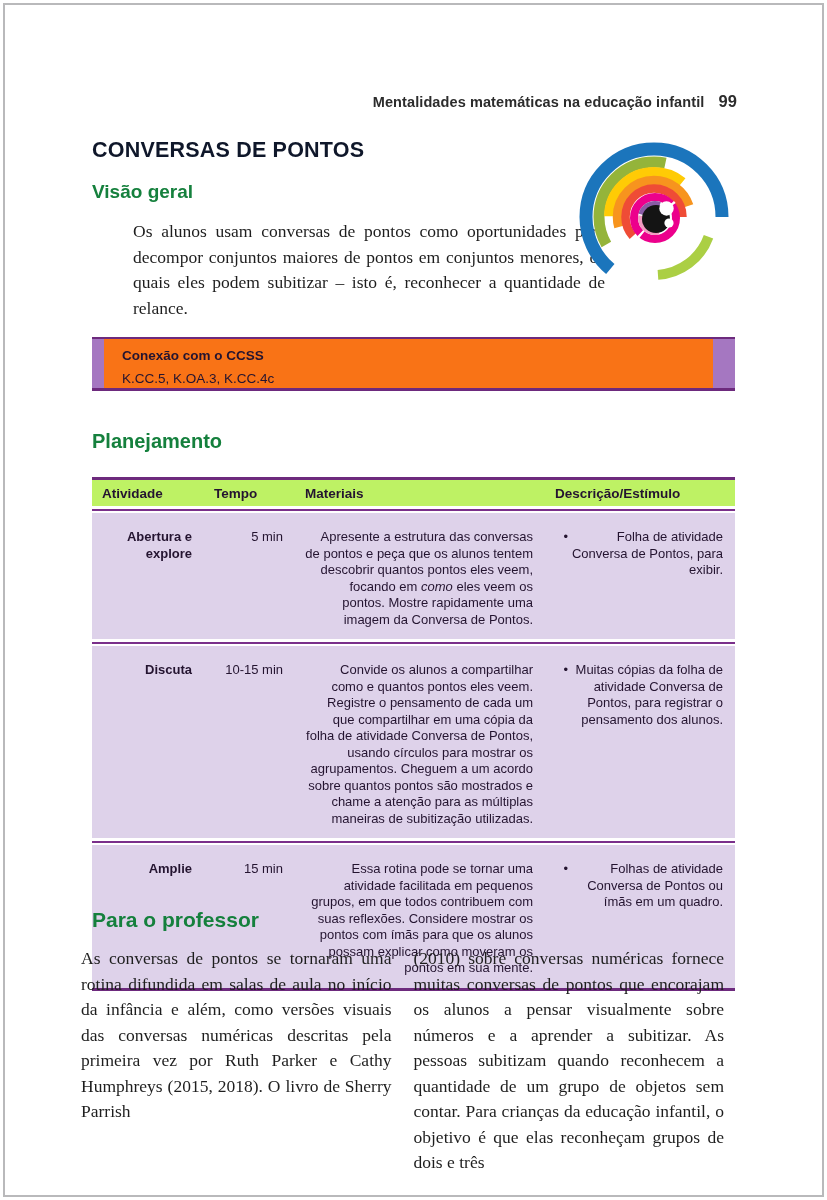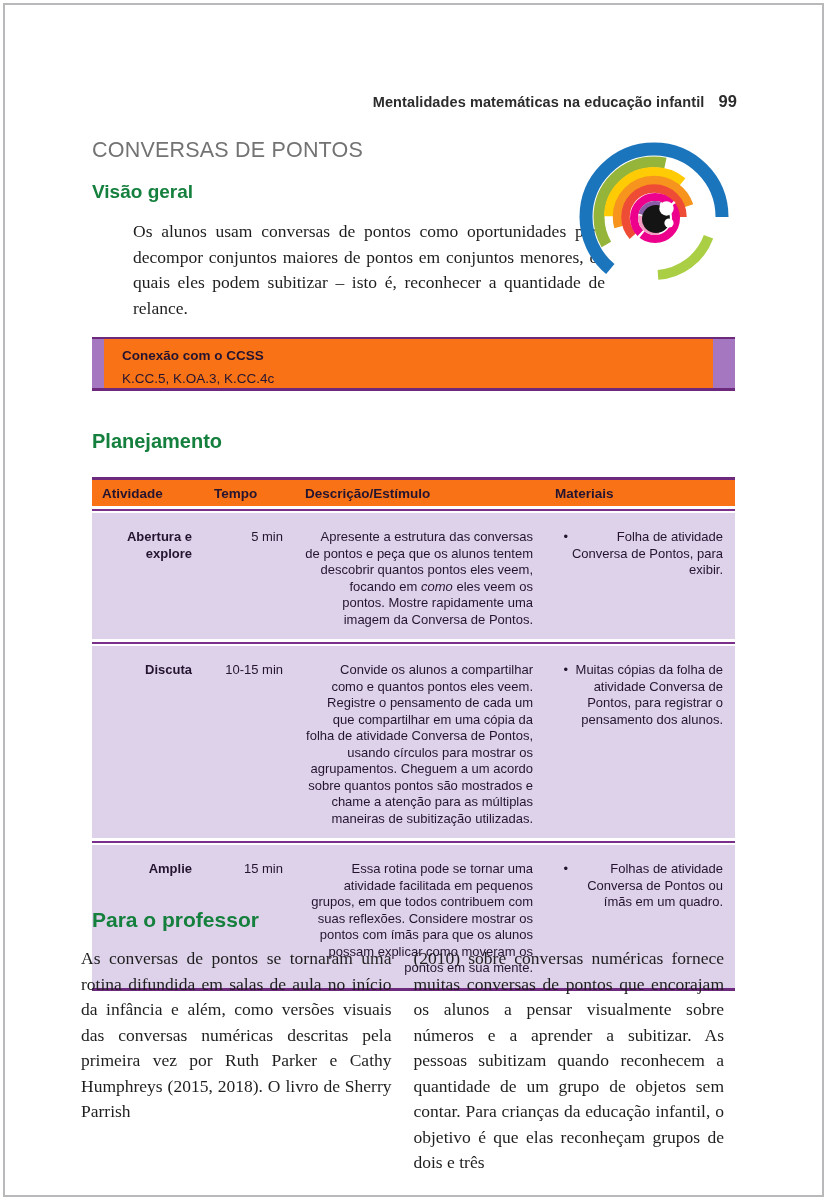--- a/index.html
+++ b/index.html
@@ -12,21 +12,21 @@
   
   .runhead{
     position:absolute;top:92px;left:92px;right:90px;text-align:right;
     font-weight:700;font-size:14.5px;color:#2c2c2c;letter-spacing:.1px;
   }
   .runhead .pagenum{font-size:16.5px;margin-left:14px;}
 
   
   .h1{
     position:absolute;top:138px;left:92px;
-    font-weight:400;font-size:21.5px;color:#737373;letter-spacing:.2px;
+    font-weight:700;font-size:21.5px;color:#0f172a;letter-spacing:.2px;
   }
   .h2{font-weight:700;font-size:19px;color:#15803d;}
   .h2.visao{position:absolute;top:181px;left:92px;}
   .h2.planej{position:absolute;top:430px;left:92px;font-size:20px;}
   .h2.prof{position:absolute;top:908px;left:92px;font-size:21px;}
 
   
   .serif{
     font-family:"Liberation Serif",serif;font-size:17.5px;line-height:25.5px;
     color:#1e1e1e;text-align:justify;
@@ -43,21 +43,21 @@
   }
   .ccss::before{content:"";position:absolute;left:0;top:0;bottom:0;width:12px;background:#a577c1;}
   .ccss::after{content:"";position:absolute;right:0;top:0;bottom:0;width:22px;background:#a577c1;}
   .ccss .lab{position:absolute;left:30px;top:9px;font-weight:700;font-size:13.5px;color:#241430;}
   .ccss .codes{position:absolute;left:30px;top:32px;font-size:13.5px;color:#241430;}
 
   
   .ptable{position:absolute;top:477px;left:92px;width:643px;
     border-top:3px solid #6d2a7d;border-bottom:3px solid #6d2a7d;}
   .trow{display:grid;grid-template-columns:112px 91px 250px 190px;}
-  .thead .cell{background:#f97316;font-weight:700;font-size:13.5px;color:#241430;
+  .thead .cell{background:#bef264;font-weight:700;font-size:13.5px;color:#241430;
     padding:6px 10px 5px 10px;}
   .tbody .cell{background:#ded2ea;font-size:13px;line-height:16.5px;color:#241430;
     padding:16px 12px 11px 10px;text-align:right;}
   .tbody .cell.act{font-weight:700;}
   .sep{height:7px;background:#fff;display:flex;align-items:center;}
   .sep::after{content:"";width:100%;height:2px;background:#7a2f8a;}
   .mat{display:flex;}
   .mat .b{width:13px;flex:none;}
   .em{font-style:italic;}
 
@@ -113,22 +113,22 @@
     <div class="lab">Conexão com o CCSS</div>
     <div class="codes">K.CC.5, K.OA.3, K.CC.4c</div>
   </div>
 
   <div class="h2 planej">Planejamento</div>
 
   <div class="ptable">
     <div class="trow thead">
       <div class="cell">Atividade</div>
       <div class="cell">Tempo</div>
+      <div class="cell">Materiais</div>
       <div class="cell">Descrição/Estímulo</div>
-      <div class="cell">Materiais</div>
     </div>
 
     <div class="sep"></div>
 
     <div class="trow tbody">
       <div class="cell act">Abertura e explore</div>
       <div class="cell">5 min</div>
       <div class="cell"><span>Apresente a estrutura das conversas de pontos e peça que os alunos tentem descobrir quantos pontos eles veem, focando em </span><span class="em">como</span><span> eles veem os pontos. Mostre rapidamente uma imagem da Conversa de Pontos.</span></div>
       <div class="cell">
         <div class="mat">

